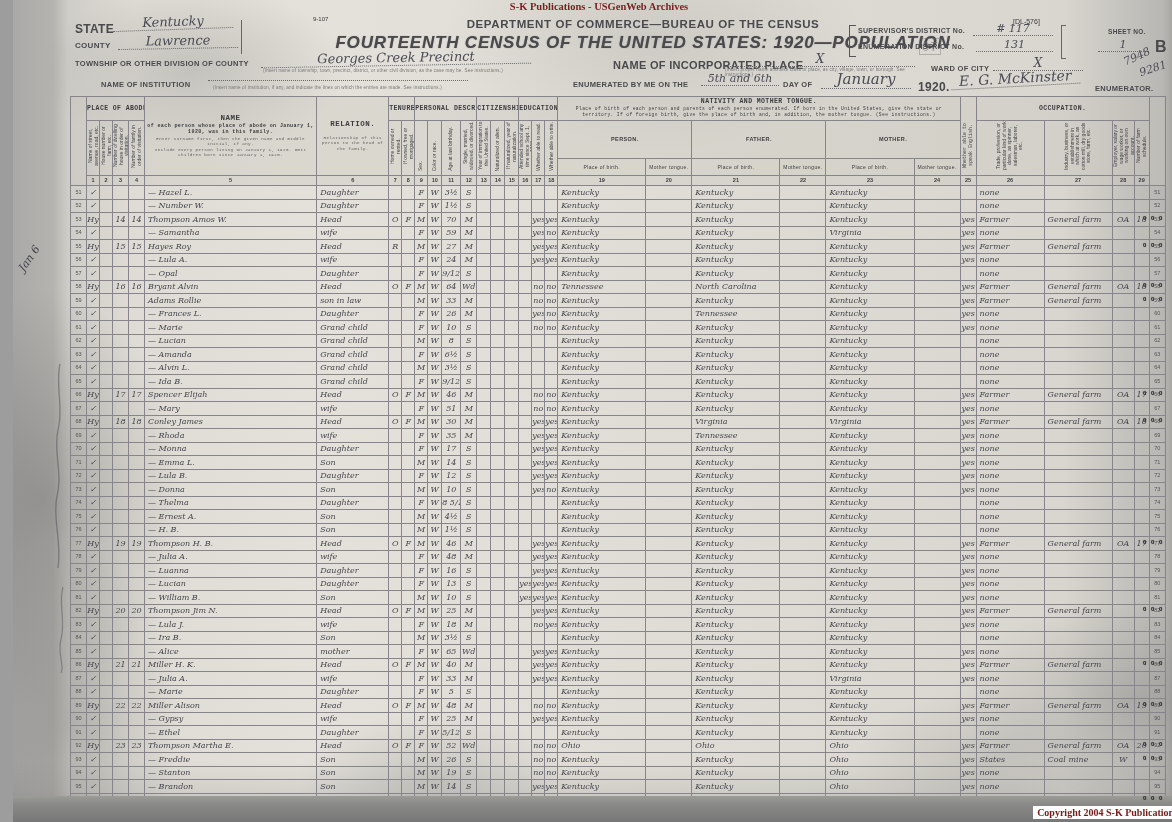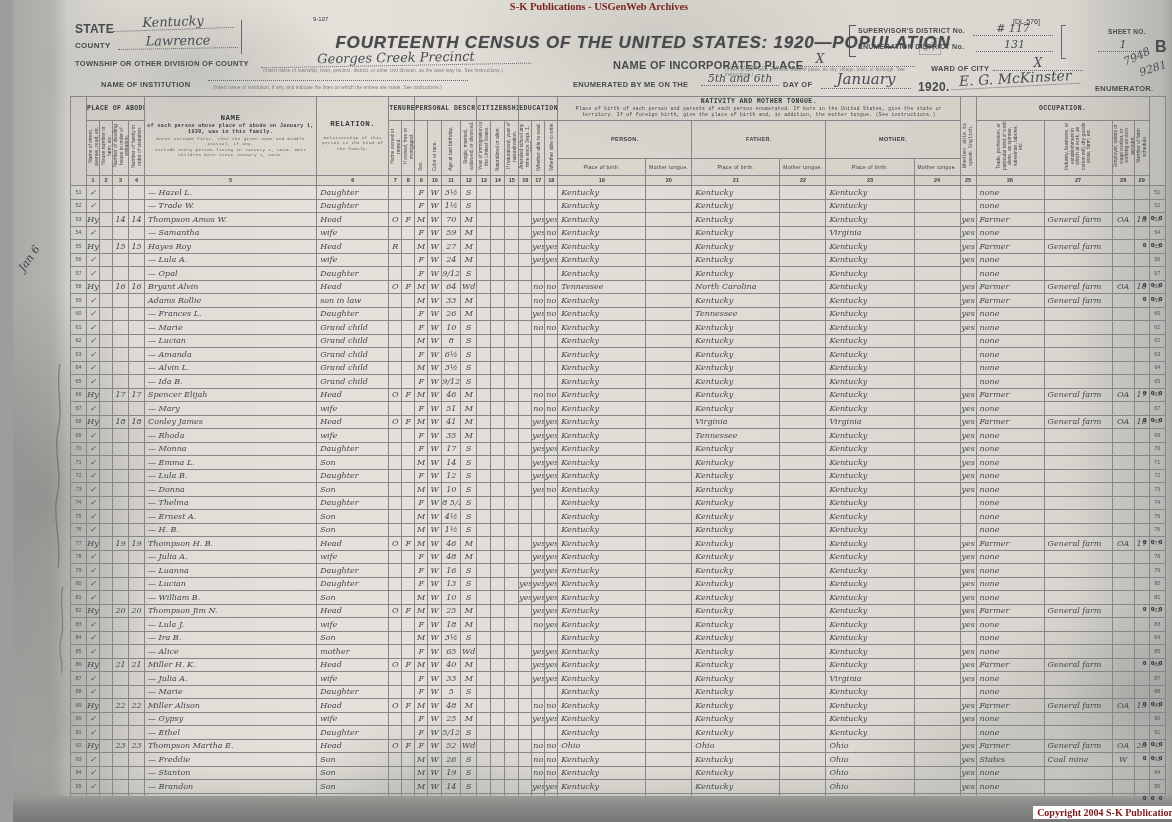--- a/index.html
+++ b/index.html
@@ -65,20 +65,21 @@
 
   <div id="watermark">S-K Publications - USGenWeb Archives</div>
 
   <div class="abs lbl" style="left:62px;top:22px;font-size:12px;">STATE</div>
   <span class="abs dotted hw" style="left:100px;top:14px;width:120px;font-size:13px;transform:rotate(-2deg);">Kentucky</span>
   <div class="abs lbl" style="left:62px;top:41px;font-size:8px;">COUNTY</div>
   <span class="abs dotted hw" style="left:105px;top:33px;width:120px;font-size:13px;transform:rotate(-1deg);">Lawrence</span>
   <div class="abs" style="left:228px;top:20px;height:34px;border-right:1px solid #66666a;"></div>
 
   <div class="abs printed" style="left:300px;top:16px;font-size:6px;">9-107</div>
+  <div class="abs lbl" style="left:350px;top:18px;width:560px;text-align:center;font-size:11.5px;letter-spacing:.6px;">DEPARTMENT OF COMMERCE—BUREAU OF THE CENSUS</div>
   <div class="abs lbl" style="left:260px;top:33px;width:740px;text-align:center;font-size:17px;letter-spacing:.8px;text-shadow:0 0 1px rgba(60,60,60,.5);font-style:italic;">FOURTEENTH CENSUS OF THE UNITED STATES: 1920—POPULATION</div>
   <div class="abs" style="left:906px;top:38px;font-size:13px;color:rgba(110,110,115,.55);letter-spacing:1px;border:1px solid rgba(110,110,115,.4);padding:0 2px;">07</div>
   <div class="abs printed" style="left:1000px;top:18px;font-size:7px;">[DL-576]</div>
 
   <div class="bracket" style="left:836px;top:25px;height:32px;width:6px;"></div>
   <div class="abs lbl" style="left:845px;top:27px;font-size:7px;">SUPERVISOR'S DISTRICT No.</div>
   <span class="abs dotted hw" style="left:960px;top:22px;width:80px;font-size:11px;"># 117</span>
   <div class="abs lbl" style="left:845px;top:43px;font-size:7px;">ENUMERATION DISTRICT No.</div>
   <span class="abs dotted hw" style="left:963px;top:38px;width:77px;font-size:11px;">131</span>
   <div class="abs" style="left:1048px;top:25px;height:32px;border-left:1px solid #66666a;width:4px;border-top:1px solid #66666a;border-bottom:1px solid #66666a;"></div>
@@ -279,21 +280,21 @@
           <td></td>
           <td></td>
           <td class="linenum">51</td>
         </tr>
         <tr>
           <td class="linenum">52</td>
           <td class="hw">✓</td>
           <td></td>
           <td></td>
           <td></td>
-          <td class="hw left">— Trade W.</td>
+          <td class="hw left">— Number W.</td>
           <td class="hw left">Daughter</td>
           <td></td>
           <td></td>
           <td class="hw">F</td>
           <td class="hw">W</td>
           <td class="hw">1½</td>
           <td class="hw">S</td>
           <td></td>
           <td></td>
           <td></td>
@@ -813,21 +814,21 @@
           <td class="hw">Hy</td>
           <td></td>
           <td class="hw">18</td>
           <td class="hw">18</td>
           <td class="hw left">Conley James</td>
           <td class="hw left">Head</td>
           <td class="hw">O</td>
           <td class="hw">F</td>
           <td class="hw">M</td>
           <td class="hw">W</td>
-          <td class="hw">41</td>
+          <td class="hw">30</td>
           <td class="hw">M</td>
           <td></td>
           <td></td>
           <td></td>
           <td></td>
           <td class="hw">yes</td>
           <td class="hw">yes</td>
           <td class="hw left">Kentucky</td>
           <td></td>
           <td class="hw left">Virginia</td>

